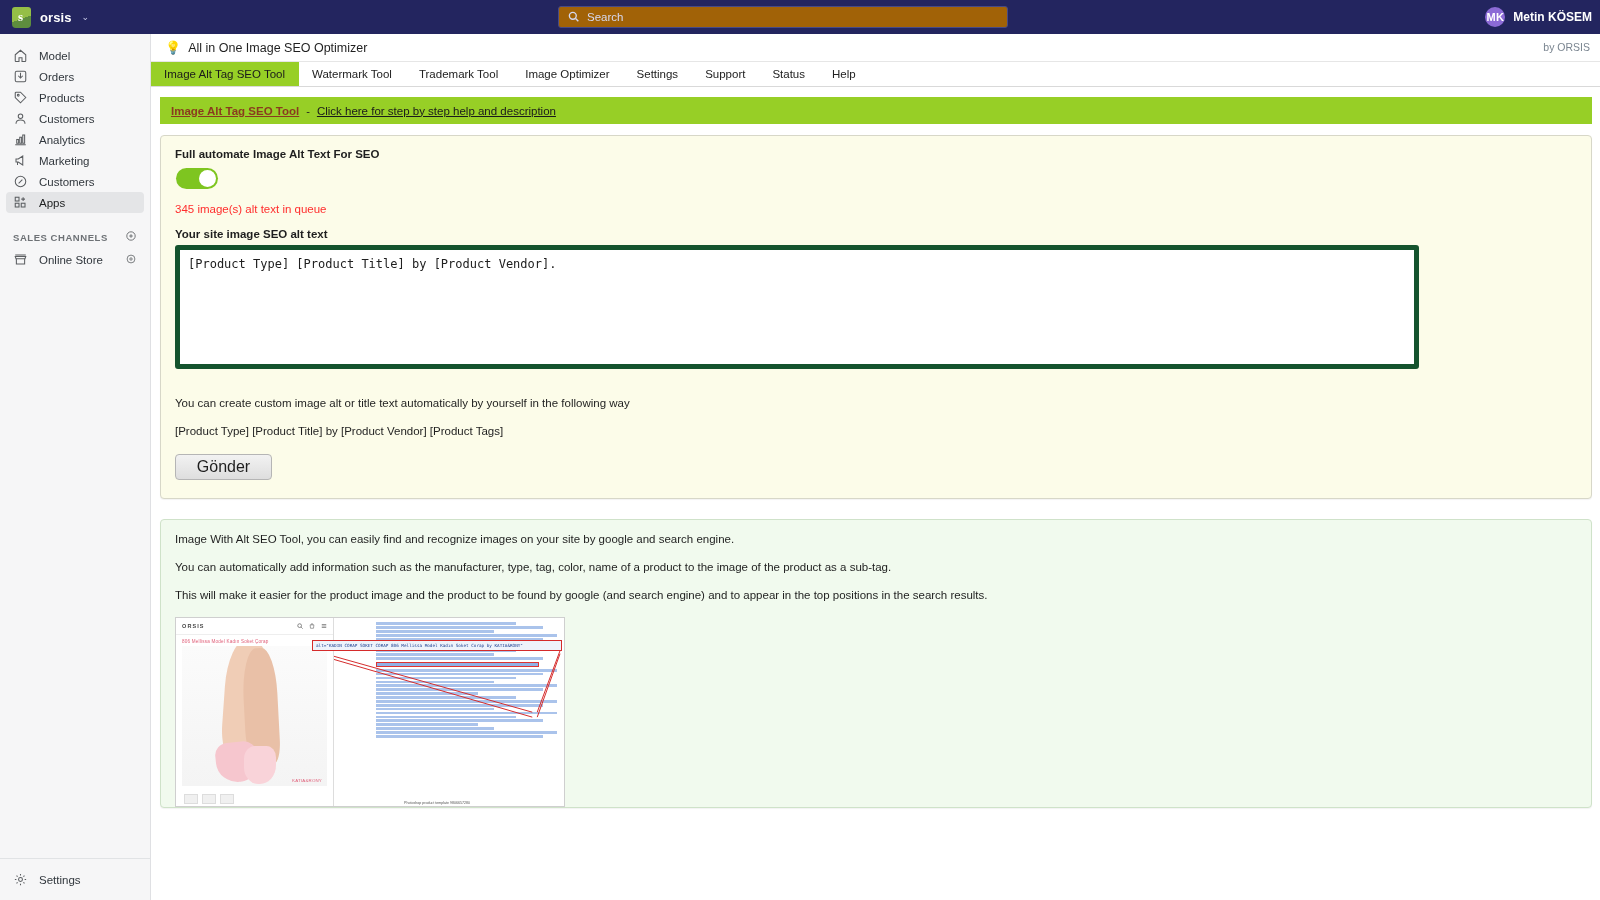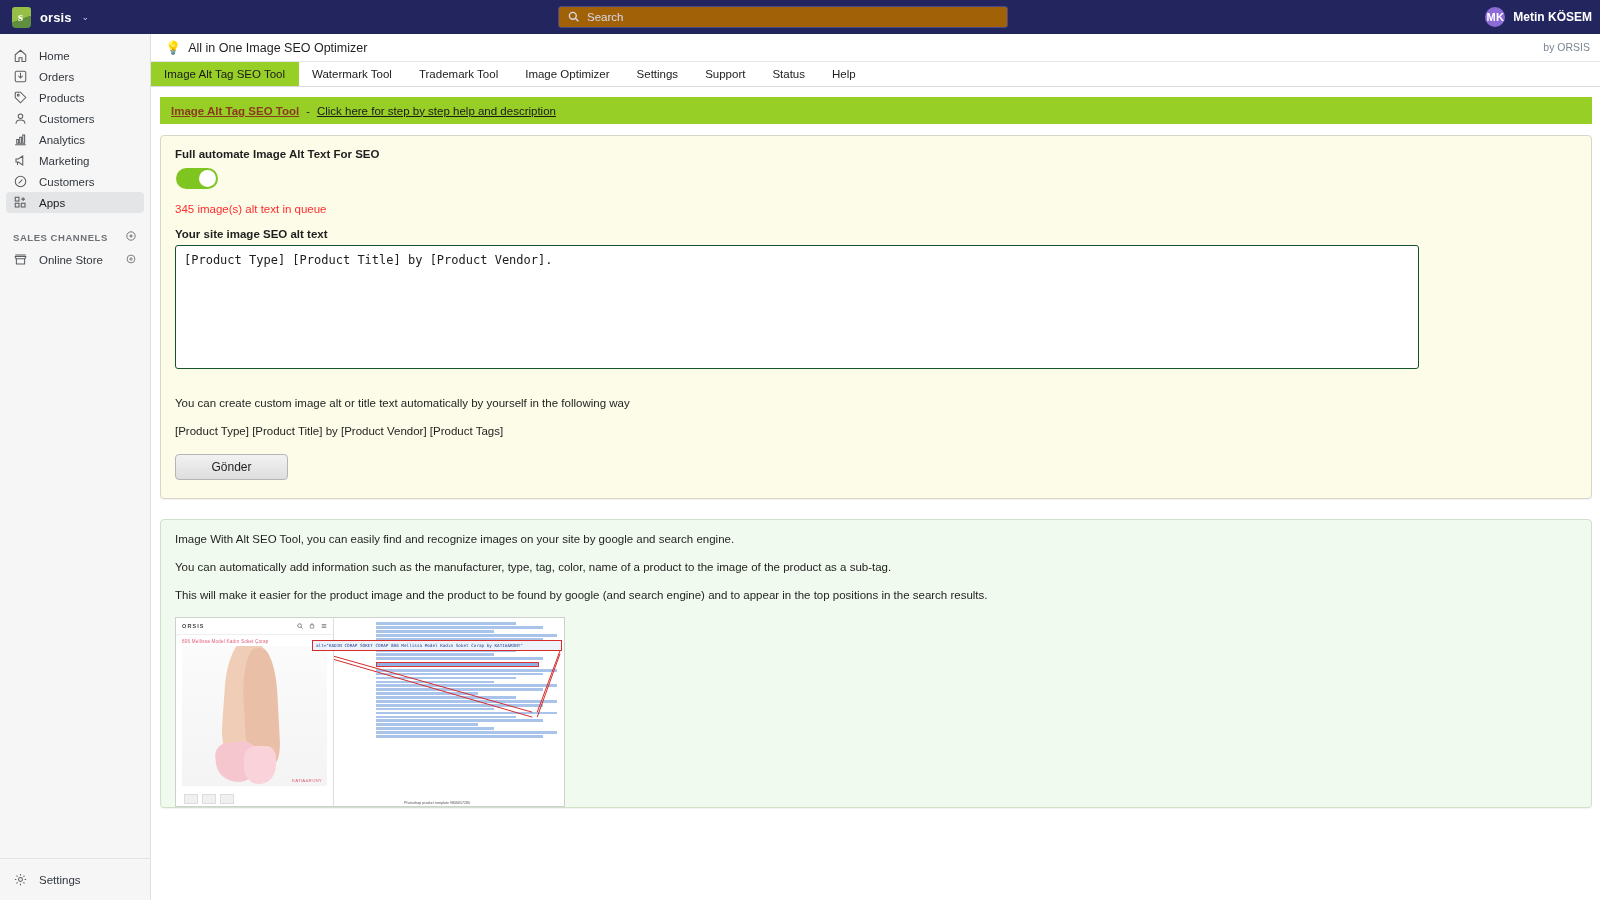--- a/index.html
+++ b/index.html
@@ -172,37 +172,37 @@
   }
   .queue {
     margin-top: 14px; font-size: 11.5px;
     color: #ff2d2d;
   }
   .field-label { margin-top: 13px; }
   .alt-textarea {
     margin-top: 5px;
     width: 1244px; height: 124px;
     background: #fff;
-    border: 1px solid #14532d;
+    border: 5px solid #14532d;
     border-radius: 3px;
     padding: 6px 8px;
     font-family: "DejaVu Sans Mono", monospace;
     font-size: 12px; color: #202020;
     resize: none; line-height: 1.35;
     outline: none;
   }
   .help-1 { margin-top: 24px; font-size: 11.5px; color: #1f1f1f; }
   .help-2 { margin-top: 16px; font-size: 11.5px; color: #1f1f1f; }
   .send-btn {
     margin-top: 17px;
-    width: 113px; height: 26px;
+    width: 97px; height: 26px;
     background: linear-gradient(#f2f2f2, #dedede);
     border: 1px solid #b5b5b5;
     border-radius: 4px;
-    font-size: 12px; color: #1f1f1f;
+    font-size: 16px; color: #1f1f1f;
     font-family: "Liberation Sans", sans-serif;
   }
 
   .card-green {
     margin: 20px 8px 0 9px;
     background: #f1faee;
     border: 1px solid #cfe2c9;
     border-radius: 4px;
     padding: 13px 14px 0 14px;
     box-shadow: 0 1px 1px rgba(0,0,0,.05);
@@ -327,21 +327,21 @@
 <div class="sidebar">
   <div class="nav-list">
 
     <div class="nav-row">
       <div class="nav-item">
         <span class="nav-ico">
           <svg viewBox="0 0 20 20" fill="none" stroke="#5c5f62" stroke-width="1.4">
               <path d="M3 9l7-6 7 6v8a1 1 0 01-1 1h-4v-5H8v5H4a1 1 0 01-1-1z"></path>
             </svg>
         </span>
-        <span>Home</span>
+        <span>Model</span>
       </div>
     </div>
 
     <div class="nav-row">
       <div class="nav-item">
         <span class="nav-ico">
           <svg viewBox="0 0 20 20" fill="none" stroke="#5c5f62" stroke-width="1.4">
               <rect x="3" y="3" width="14" height="14" rx="2"></rect>
               <path d="M7 9l3 3 3-3M10 5v7"></path>
             </svg>

